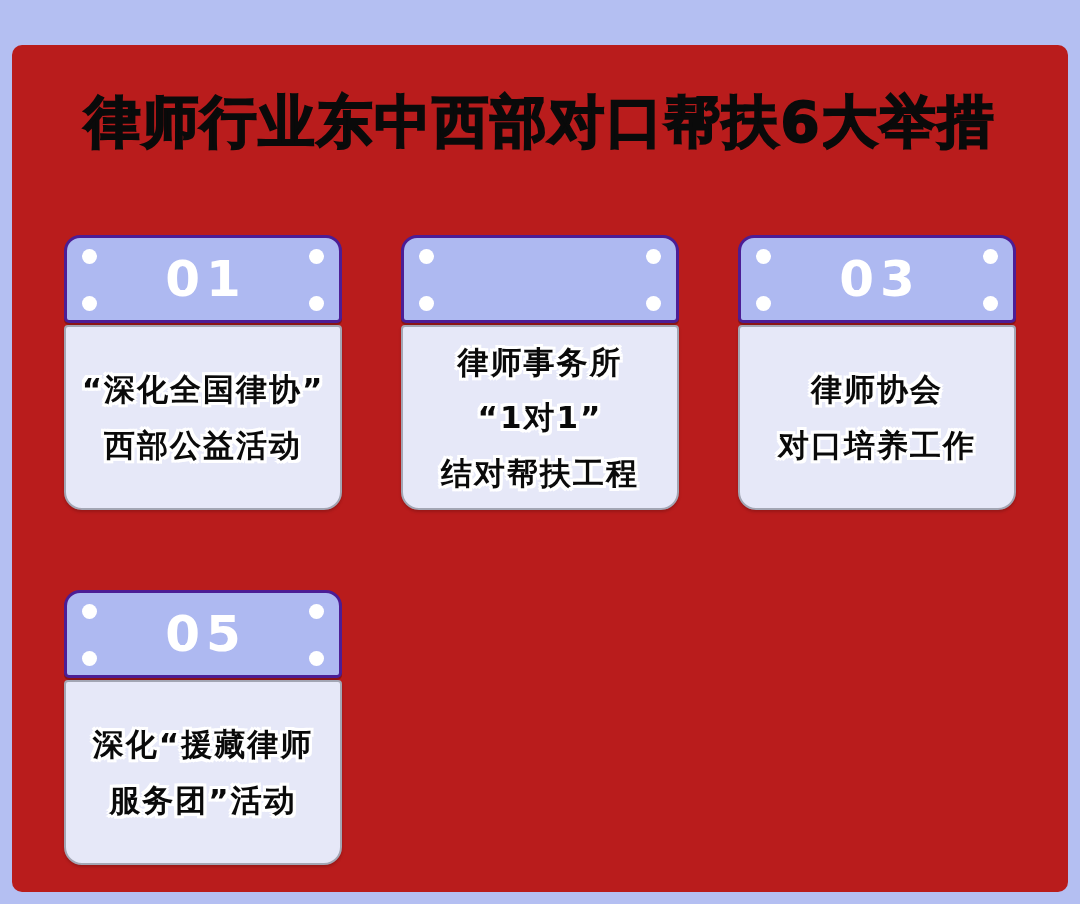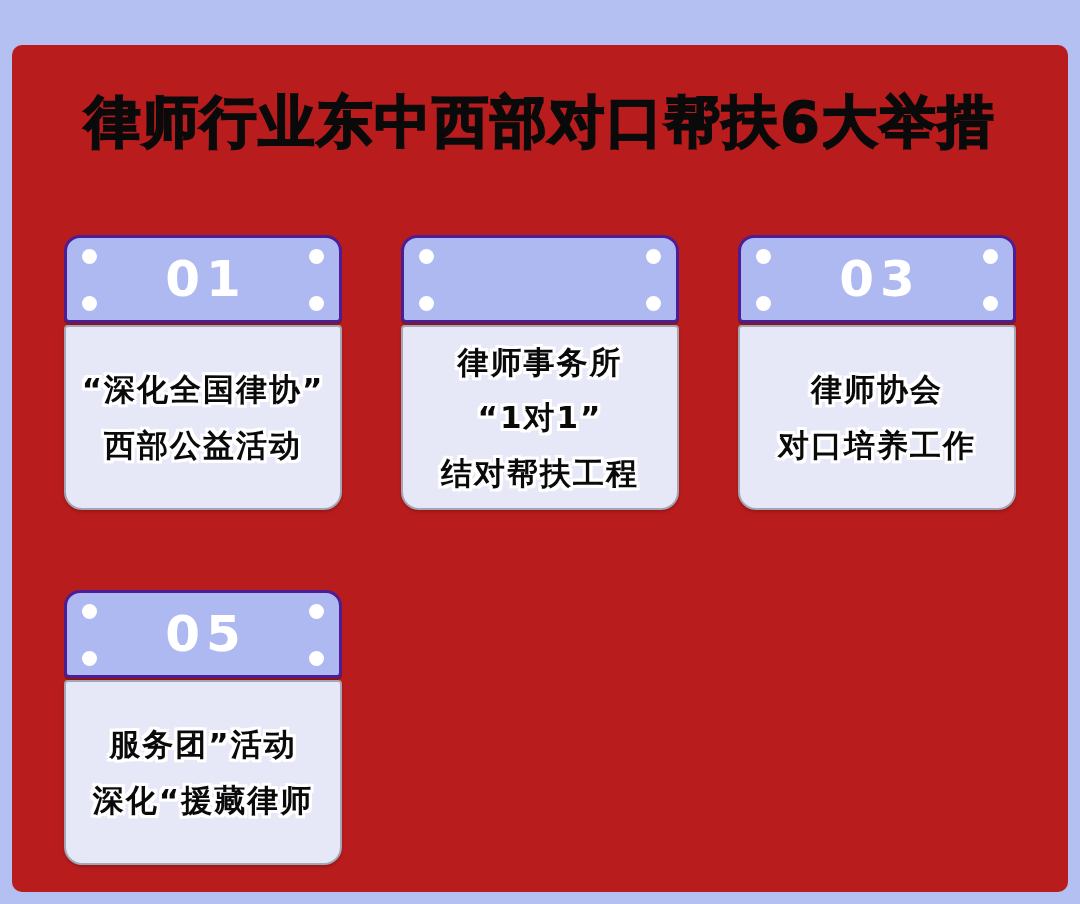--- a/index.html
+++ b/index.html
@@ -153,21 +153,21 @@
 
     <div class="card">
       <div class="card-header">
         <span class="dot tl"></span>
         <span class="dot tr"></span>
         <span class="dot bl"></span>
         <span class="dot br"></span>
         <div class="card-number">05</div>
       </div>
       <div class="card-body">
+        <div class="line">深化“援藏律师</div>
         <div class="line">服务团”活动</div>
-        <div class="line">深化“援藏律师</div>
       </div>
     </div>
 
 
 
   </div>
 </div>
 
 </body></html>

